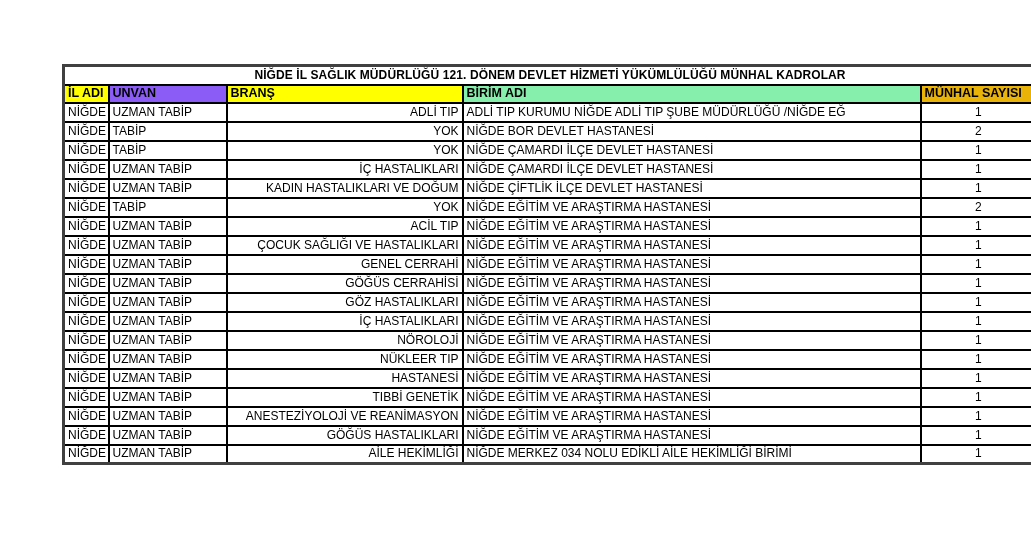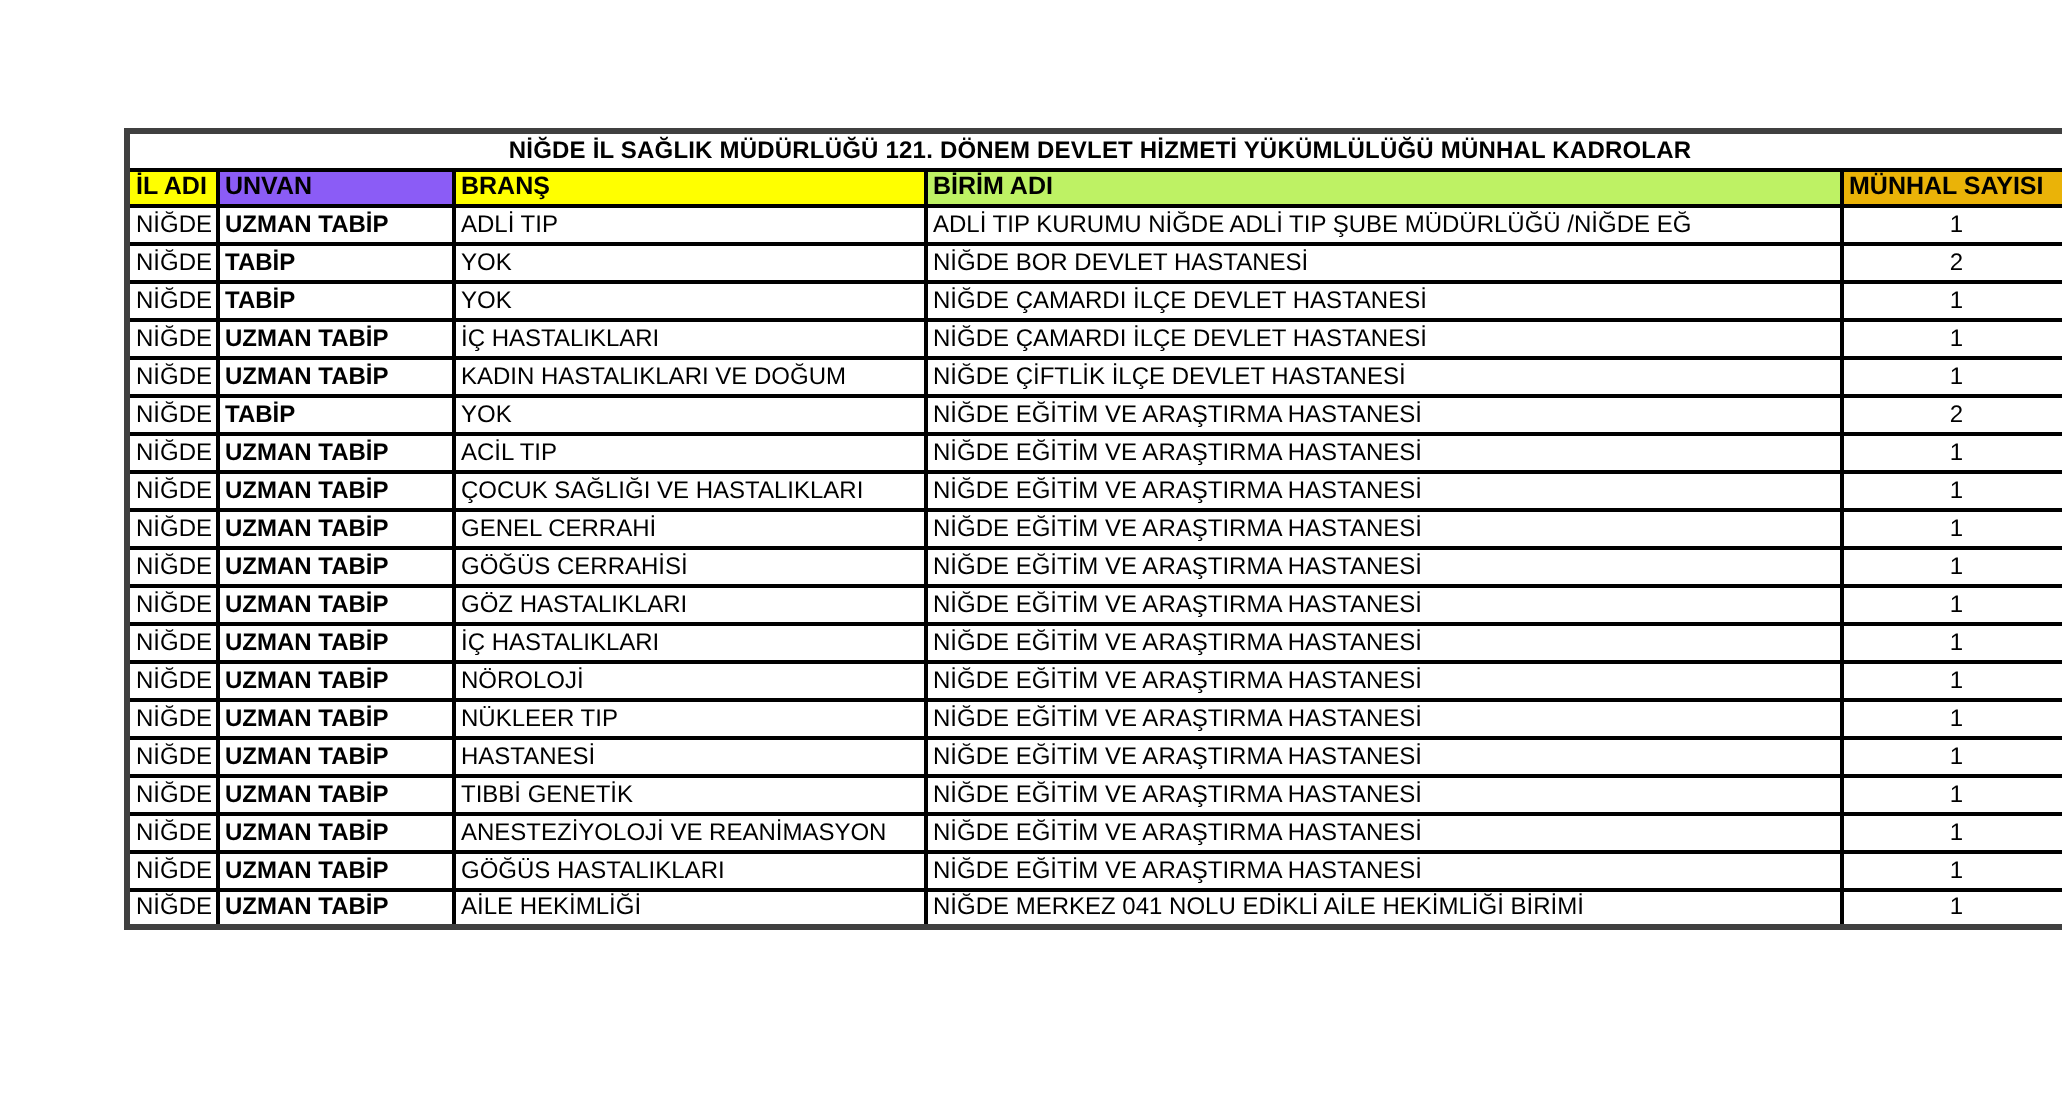--- a/index.html
+++ b/index.html
@@ -47,22 +47,22 @@
   .vacancy-table th {
     text-align: left;
     font-weight: bold;
     font-size: 12.5px;
     height: 18px;
   }
   .num-cell {
     text-align: center;
   }
   .col-0 { width: 45px; }
-  .col-1 { width: 118px; font-weight: bold; }
-  .col-2 { width: 236px; }
+  .col-1 { width: 118px; }
+  .col-2 { width: 236px; text-align: right; }
   .col-3 { width: 458px; }
   .col-4 { width: 116px; }
 </style>
 </head>
 <body style="background: rgb(255, 255, 255);">
 
 <table class="vacancy-table">
   <colgroup>
     <col class="col-0">
       <col class="col-1">
@@ -71,21 +71,21 @@
       <col class="col-4">
   </colgroup>
   <thead>
     <tr>
       <td class="title-cell" colspan="5">NİĞDE İL SAĞLIK MÜDÜRLÜĞÜ 121. DÖNEM DEVLET HİZMETİ YÜKÜMLÜLÜĞÜ MÜNHAL KADROLAR</td>
     </tr>
     <tr>
       <th style="background: rgb(255, 255, 0); margin-left: 34px;">İL ADI</th>
       <th style="background: #8b5cf6;">UNVAN</th>
       <th style="background: rgb(255, 255, 0);">BRANŞ</th>
-      <th style="background: #bef264;">BİRİM ADI</th>
+      <th style="background: #86efac;">BİRİM ADI</th>
       <th class="num-cell" style="background: #eab308;">MÜNHAL SAYISI</th>
     </tr>
   </thead>
   <tbody>
       <tr>
         <td class="col-0">NİĞDE</td>
         <td class="col-1">UZMAN TABİP</td>
         <td class="col-2">ADLİ TIP</td>
         <td class="col-3">ADLİ TIP KURUMU NİĞDE ADLİ TIP ŞUBE MÜDÜRLÜĞÜ /NİĞDE EĞ</td>
         <td class="col-4 num-cell">1</td>
@@ -206,17 +206,17 @@
         <td class="col-0">NİĞDE</td>
         <td class="col-1">UZMAN TABİP</td>
         <td class="col-2">GÖĞÜS HASTALIKLARI</td>
         <td class="col-3">NİĞDE EĞİTİM VE ARAŞTIRMA HASTANESİ</td>
         <td class="col-4 num-cell">1</td>
       </tr>
       <tr>
         <td class="col-0">NİĞDE</td>
         <td class="col-1">UZMAN TABİP</td>
         <td class="col-2">AİLE HEKİMLİĞİ</td>
-        <td class="col-3">NİĞDE MERKEZ 041 NOLU EDİKLİ AİLE HEKİMLİĞİ BİRİMİ</td>
+        <td class="col-3">NİĞDE MERKEZ 034 NOLU EDİKLİ AİLE HEKİMLİĞİ BİRİMİ</td>
         <td class="col-4 num-cell">1</td>
       </tr>
     </tbody>
 </table>
 
 </body></html>

